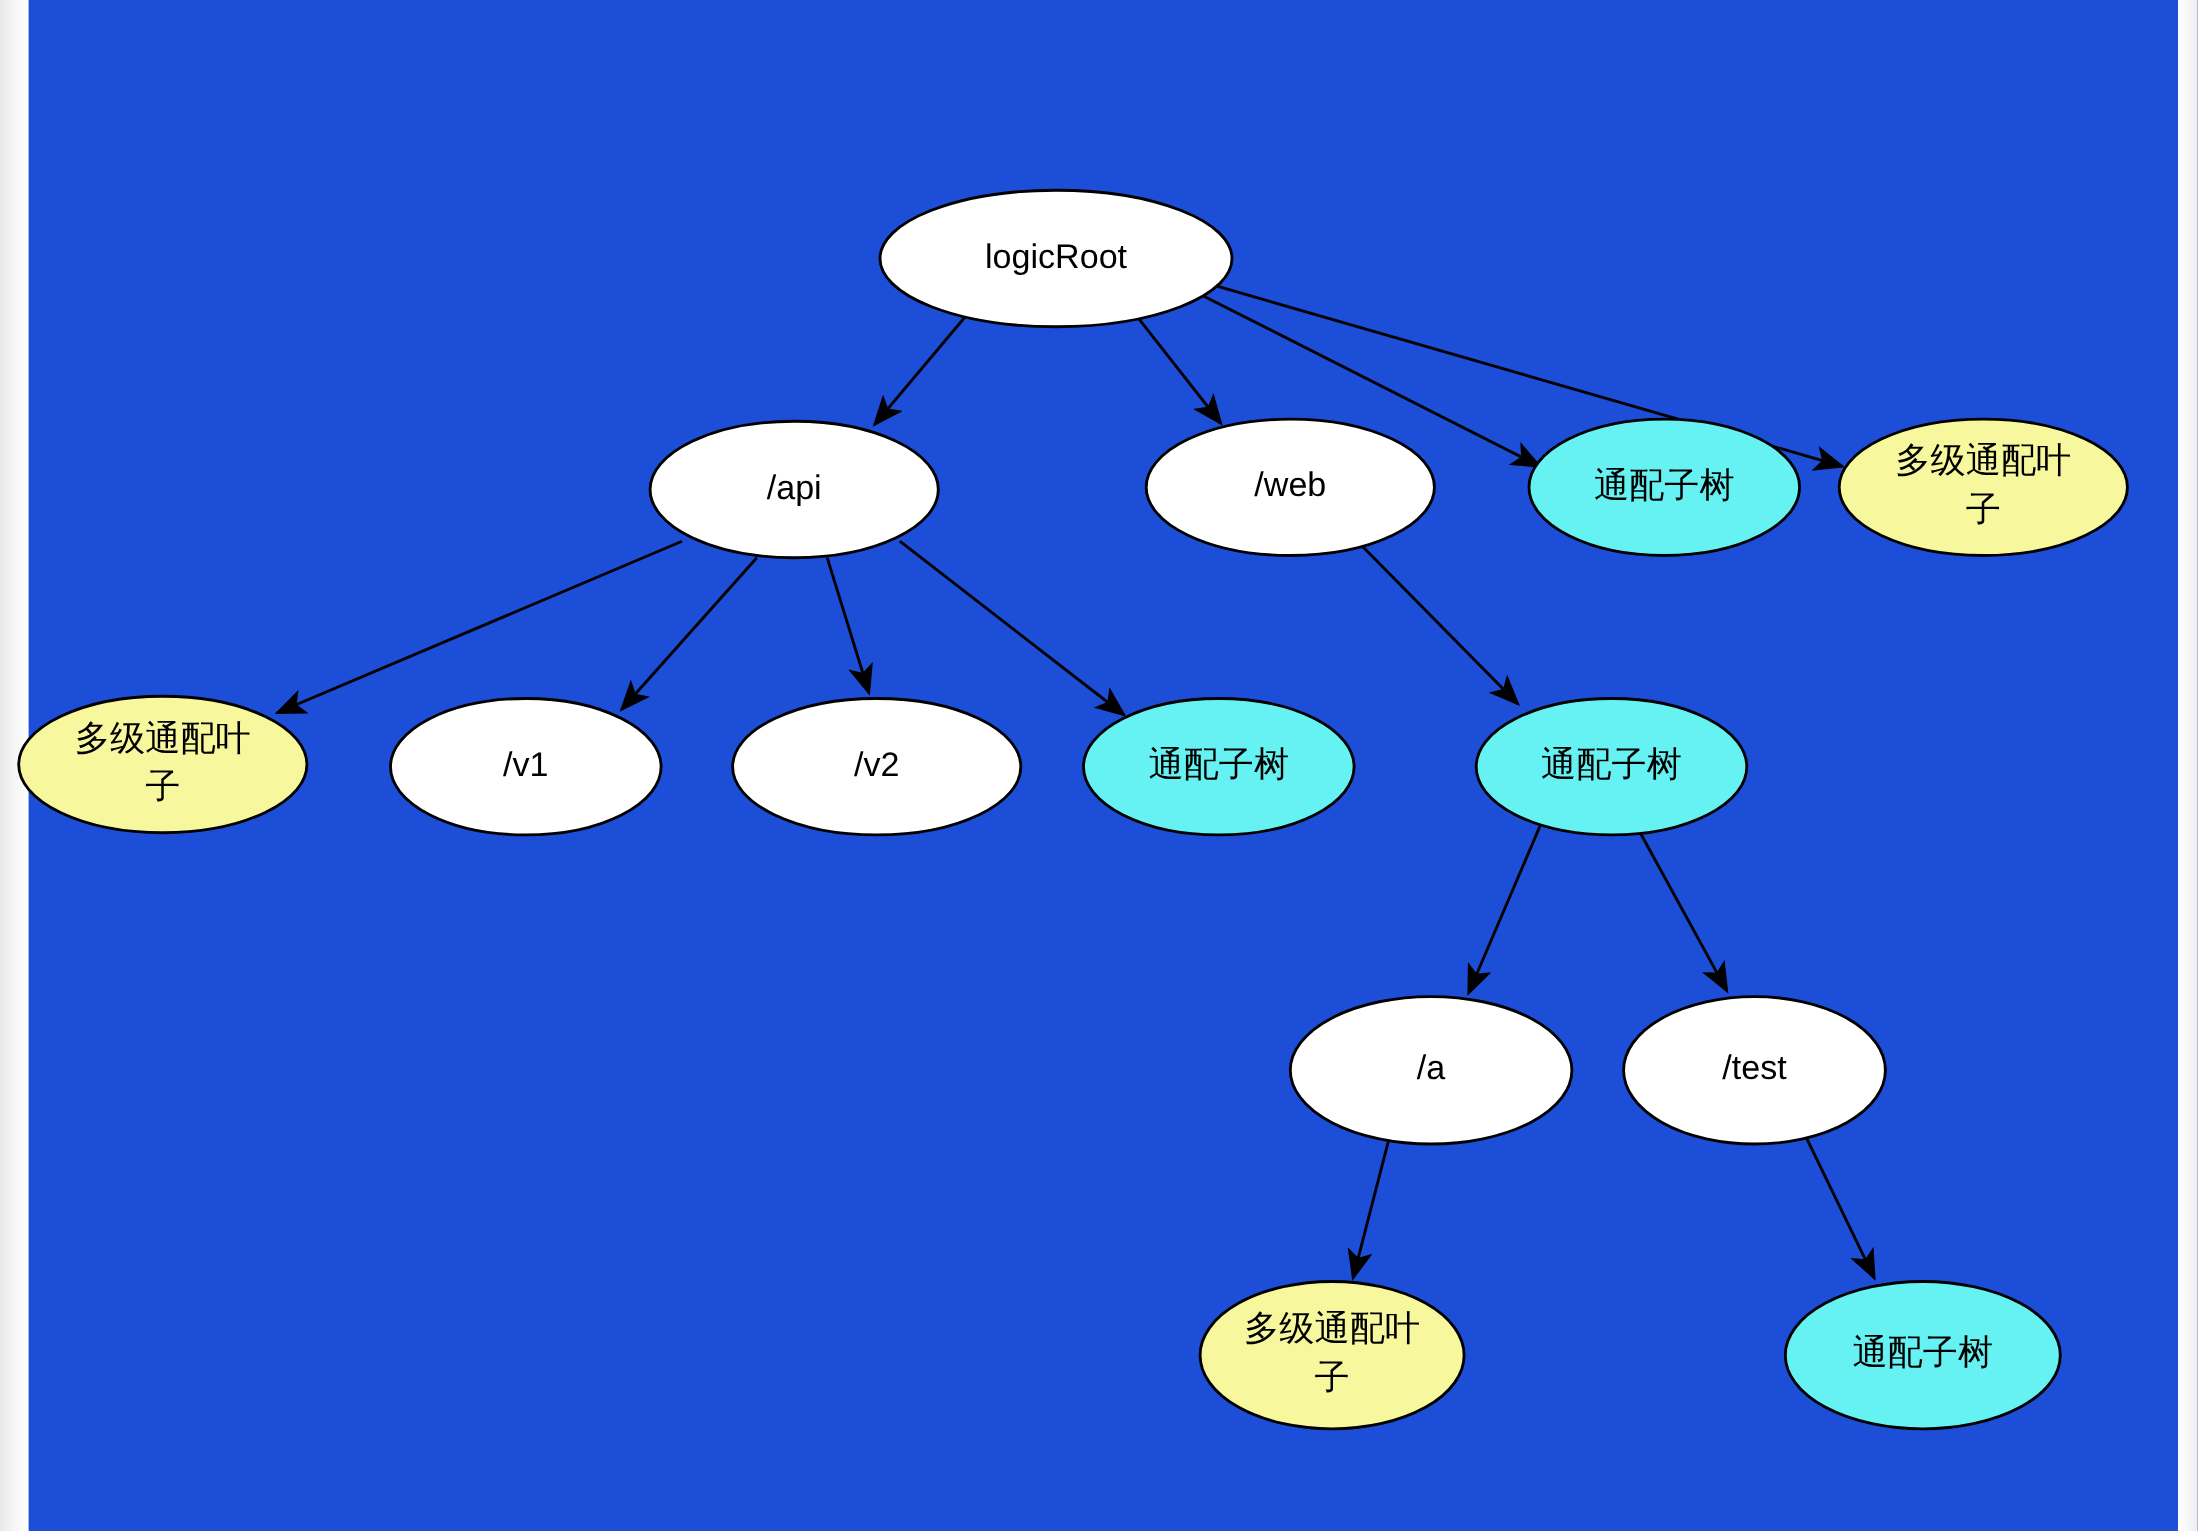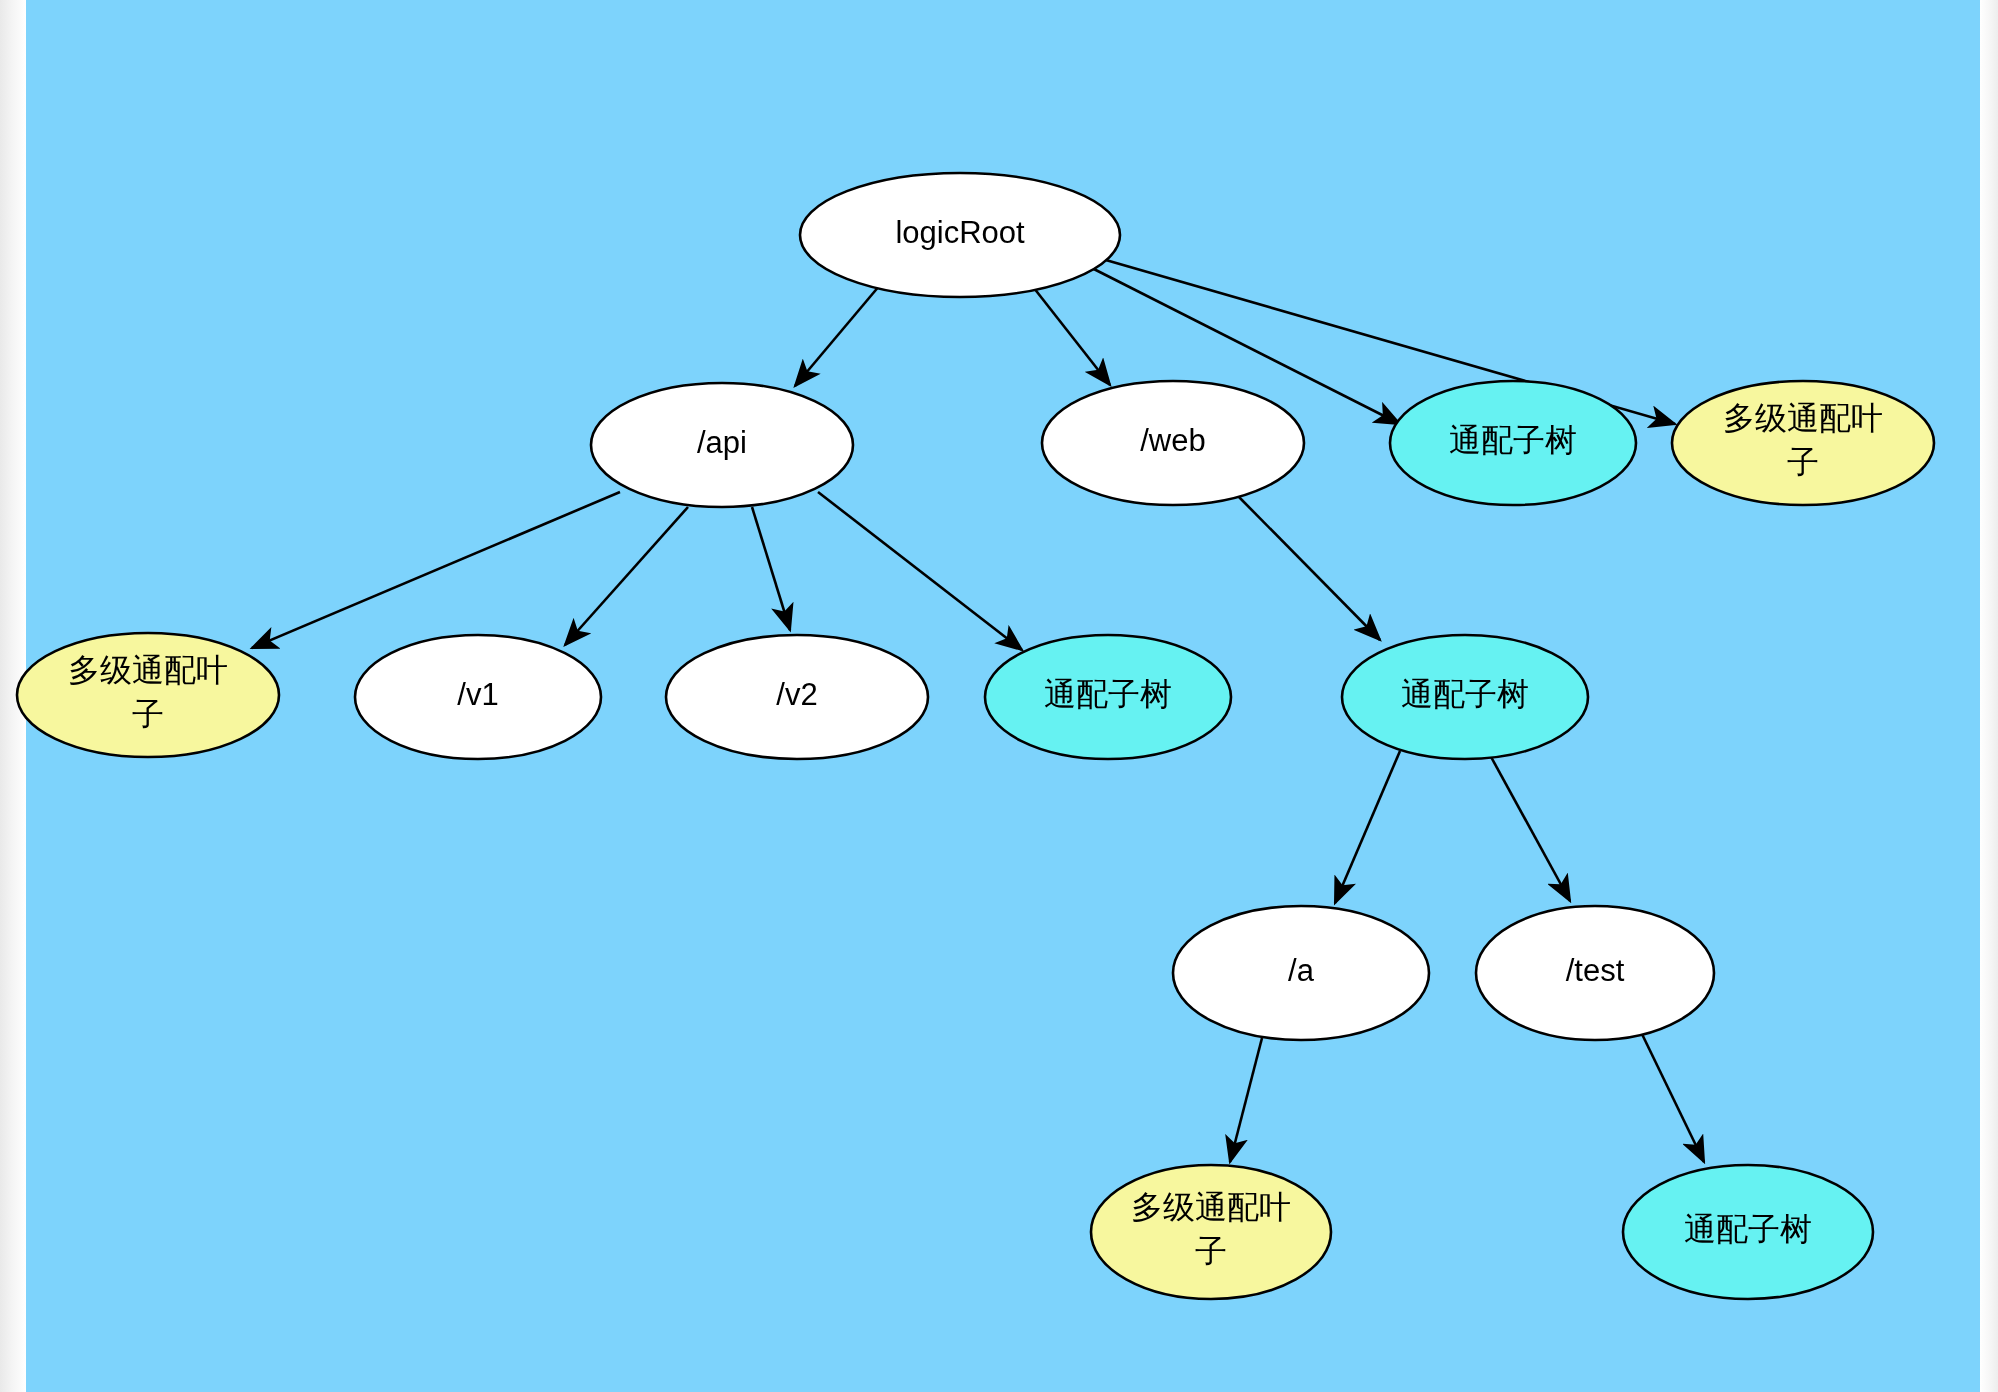--- a/index.html
+++ b/index.html
@@ -7,21 +7,21 @@
     padding: 0;
     background: #ffffff;
   }
   body {
     font-family: "Liberation Sans", "DejaVu Sans", sans-serif;
   }
   #canvas {
     position: relative;
     width: 1998px;
     height: 1392px;
-    background: #7dd3fc;
+    background: #1d4ed8;
     overflow: hidden;
   }
   
   #page-edge-left {
     position: absolute;
     left: 0; top: 0;
     width: 26px; height: 100%;
     background: linear-gradient(to right, #e9e9e9 0%, #f4f4f4 45%, #ffffff 100%);
     pointer-events: none;
   }

